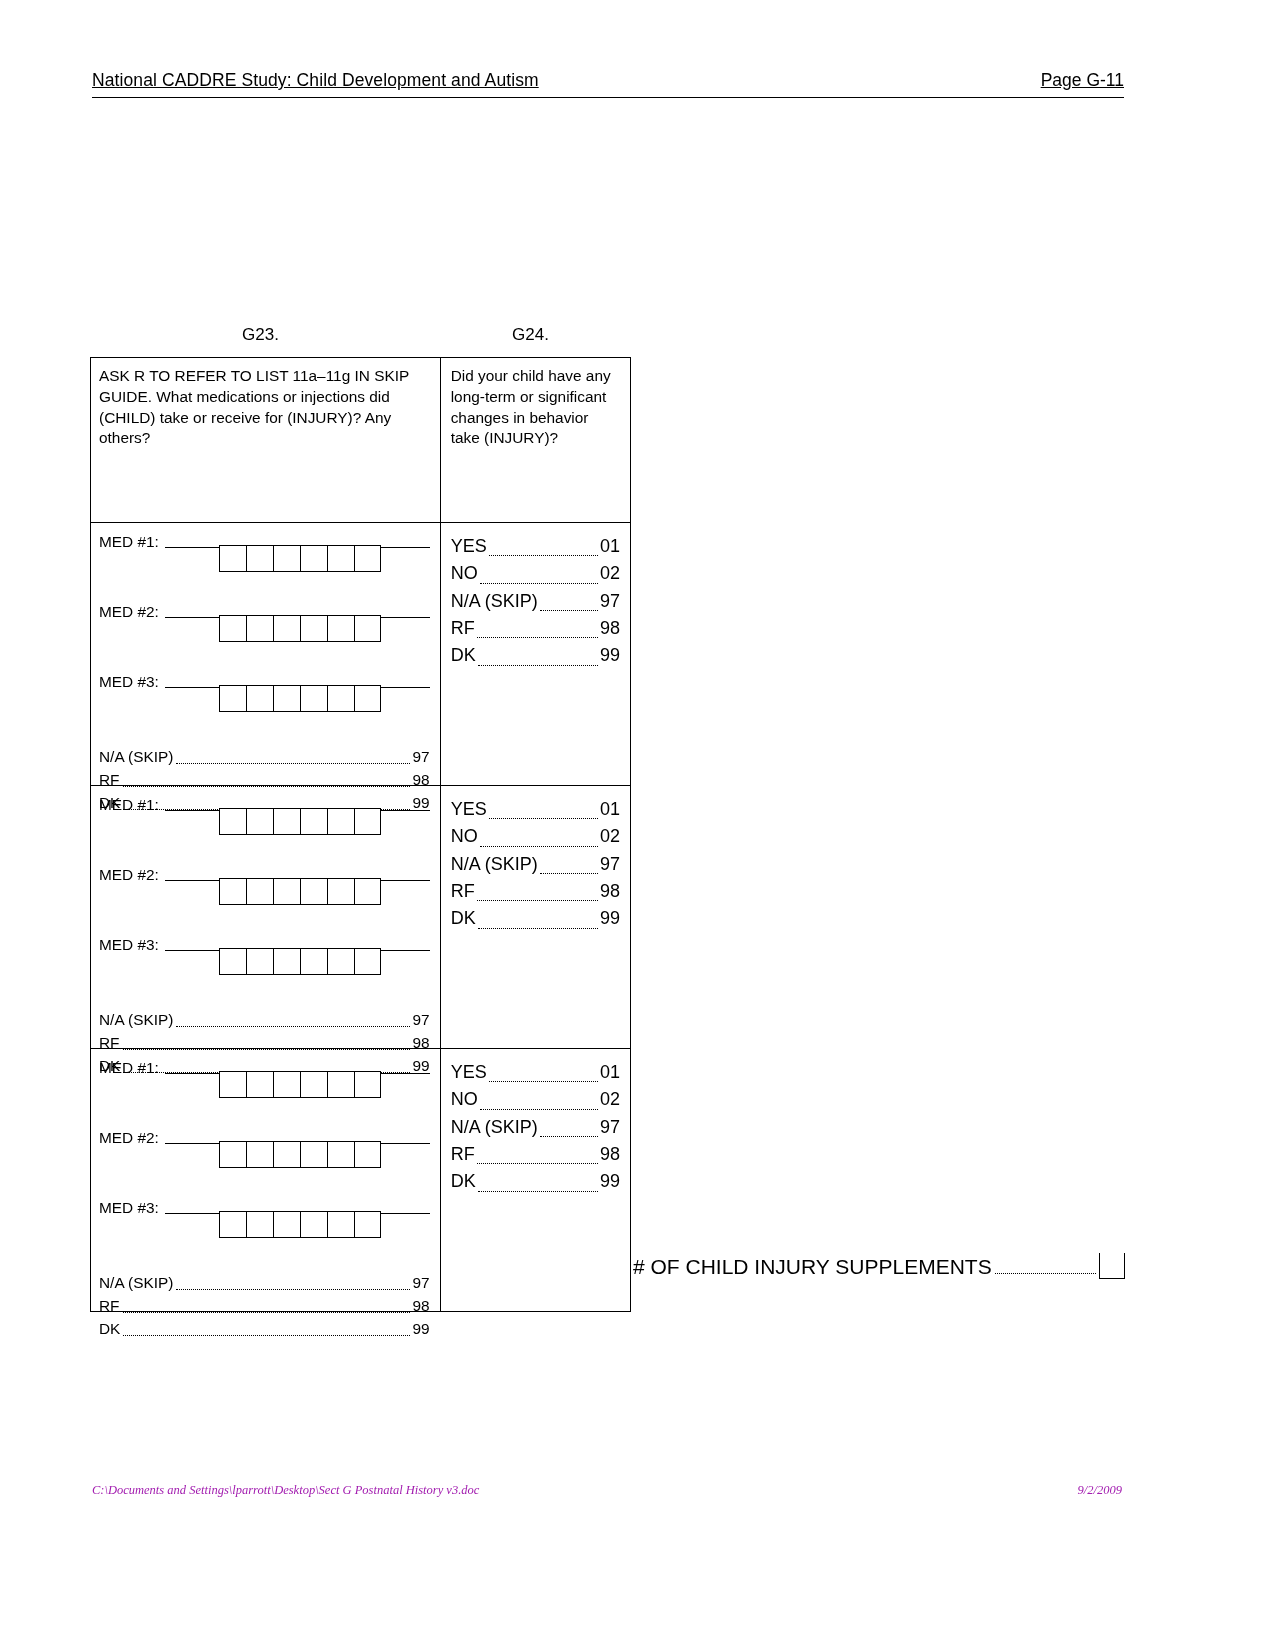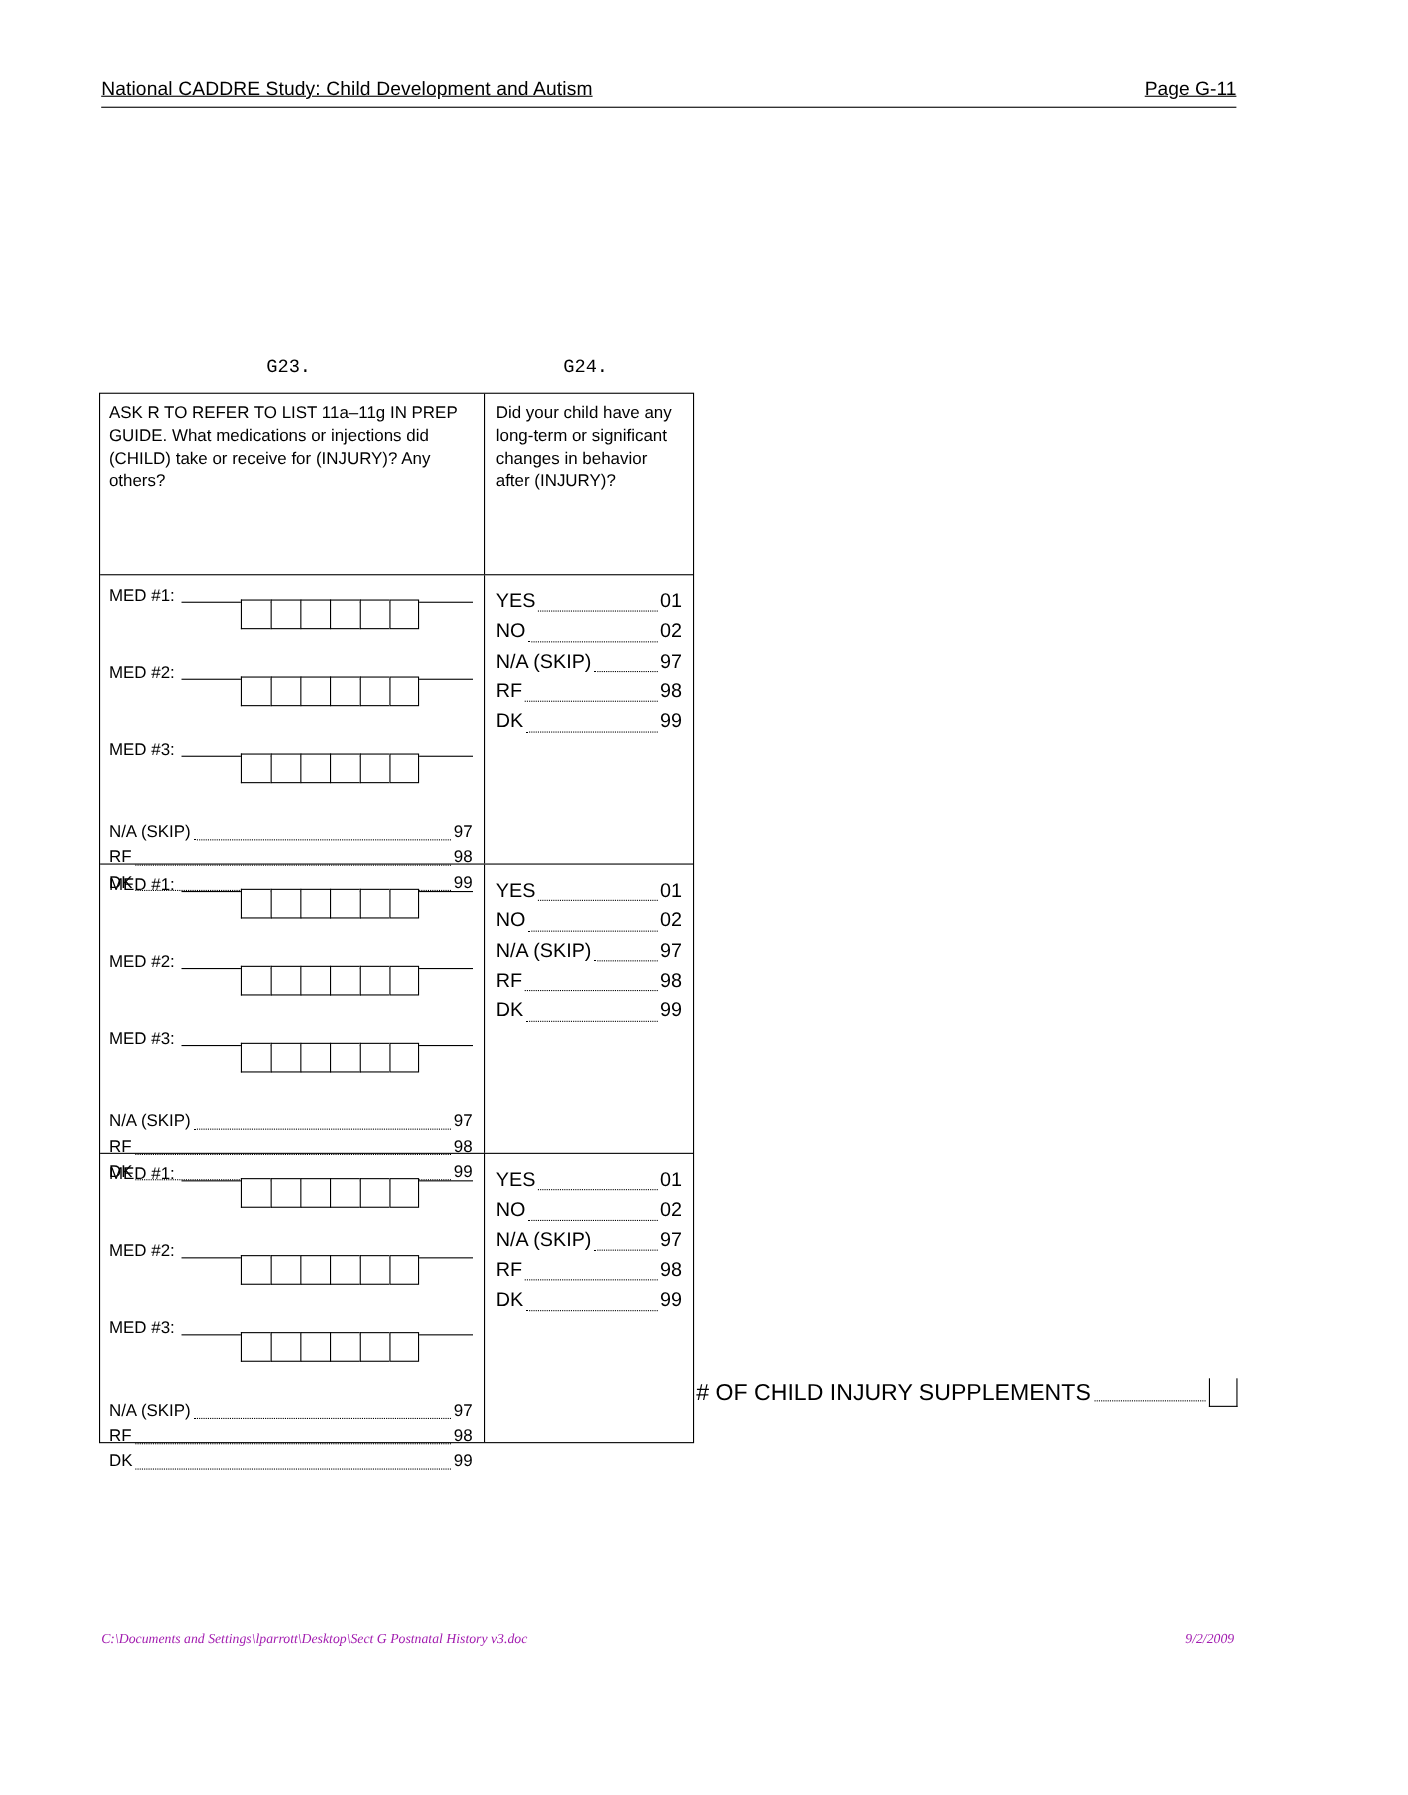--- a/index.html
+++ b/index.html
@@ -37,21 +37,20 @@
     font-size: 17.5px;
   }
 
   
   .qnum-row {
     position: absolute;
     top: 325px;
     left: 92px;
     width: 1032px;
     height: 24px;
-    font-family: Liberation Mono, monospace;
   }
   .qnum {
     position: absolute;
     font-size: 17px;
   }
   .qnum.g23 { left: 150px; }
   .qnum.g24 { left: 420px; }
 
   
   .form-table {
@@ -208,24 +207,24 @@
 
 <div class="qnum-row">
   <div class="qnum g23">G23.</div>
   <div class="qnum g24">G24.</div>
 </div>
 
 <div class="form-table">
 
   <div class="row header-row">
     <div class="cell-left">
-      <div class="qtext">ASK R TO REFER TO LIST 11a–11g IN PREP GUIDE. What medications or injections did (CHILD) take or receive for (INJURY)? Any others?</div>
+      <div class="qtext">ASK R TO REFER TO LIST 11a–11g IN SKIP GUIDE. What medications or injections did (CHILD) take or receive for (INJURY)? Any others?</div>
     </div>
     <div class="cell-right">
-      <div class="qtext">Did your child have any long-term or significant changes in behavior after (INJURY)?</div>
+      <div class="qtext">Did your child have any long-term or significant changes in behavior take (INJURY)?</div>
     </div>
   </div>
 
   <div class="row">
     <div class="cell-left">
       <div class="med-block">
 
         <div class="med-item">
           <div class="med-label-line">
             <span class="med-label">MED #1:</span>

